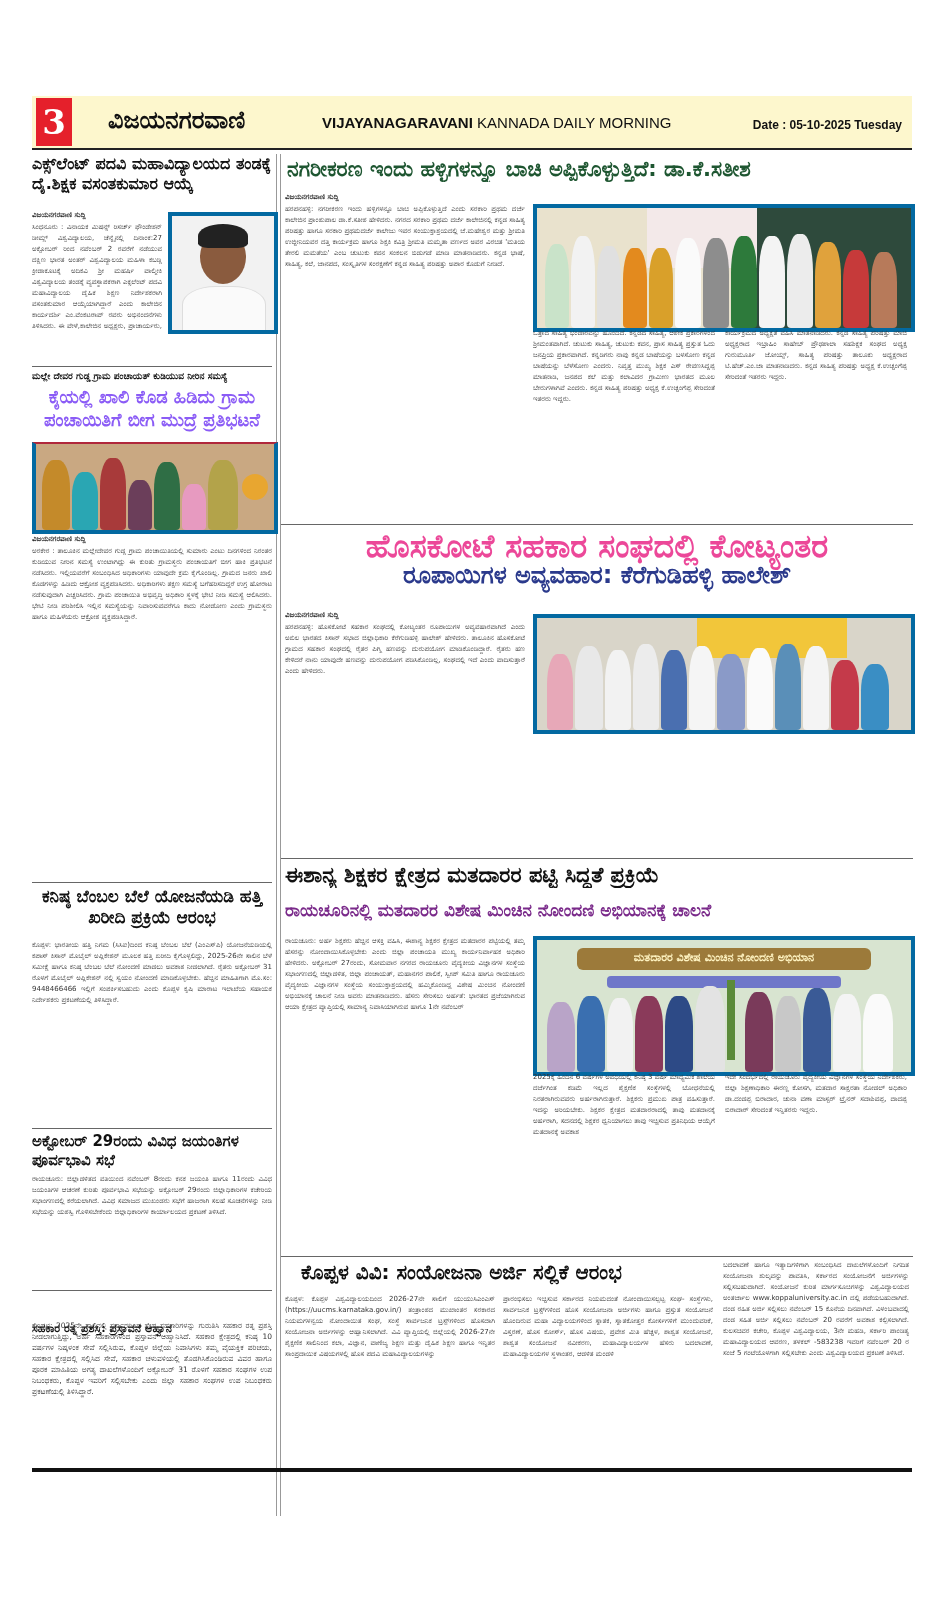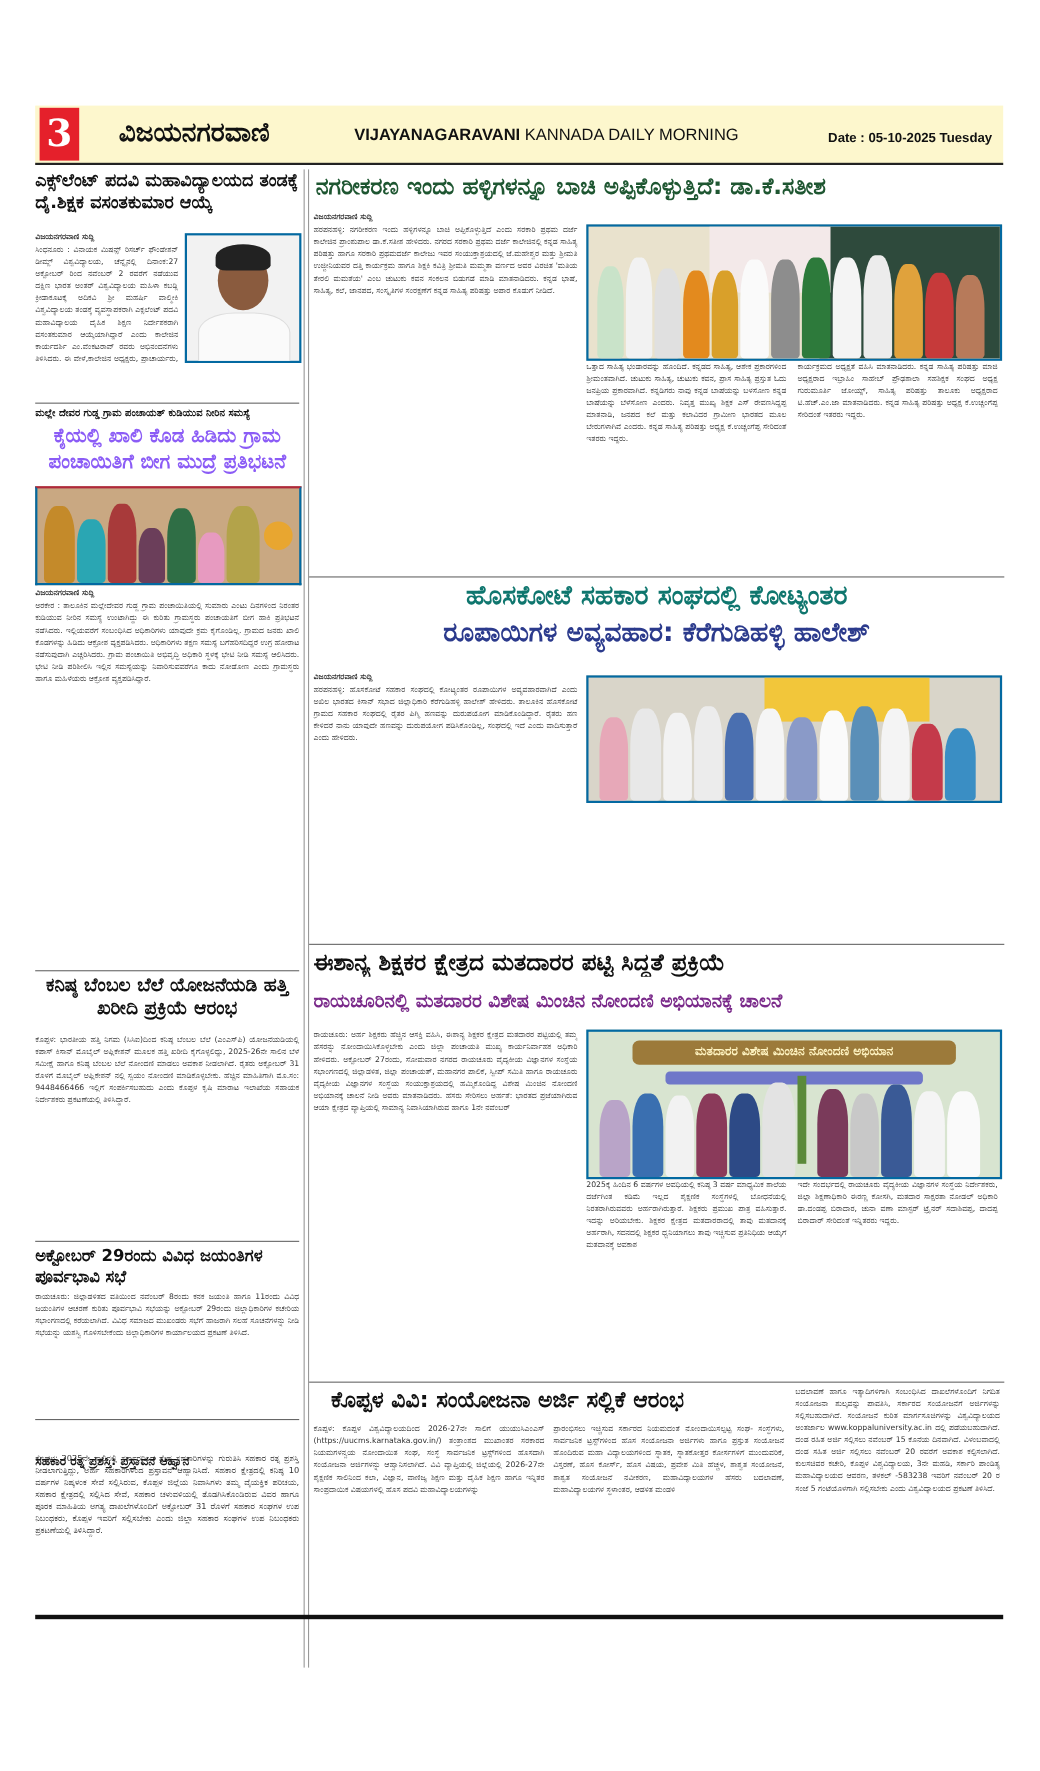--- a/index.html
+++ b/index.html
@@ -11,21 +11,21 @@
   .mast-en { position:absolute; left:290px; top:18px; font-family:"Liberation Sans", sans-serif; font-size:15px; color:#111; }
   .mast-en b { font-weight:bold; }
   .mast-date { position:absolute; right:10px; top:22px; font-family:"Liberation Sans", sans-serif; font-size:12px; color:#111; font-weight:bold; }
 
   .col-left { position:absolute; left:0; top:58px; width:240px; height:1362px; }
   .col-right { position:absolute; left:248px; top:58px; width:632px; height:1362px; border-left:1px solid #999; }
   .vrule { position:absolute; left:244px; top:58px; width:1px; height:1362px; background:#999; }
   .hrule { position:absolute; height:2px; background:#333; }
   .headline { position:absolute; font-weight:bold; line-height:1.25; }
   .body-text { position:absolute; font-size:7px; line-height:11px; color:#333; text-align:justify; overflow:hidden; }
-  .photo { position:absolute; border:2px solid #0369a1; overflow:hidden; }
+  .photo { position:absolute; border:4px solid #0369a1; overflow:hidden; }
   .person { position:absolute; bottom:0; border-radius:40% 40% 4px 4px; }
   .footer-rule { position:absolute; left:0; top:1372px; width:880px; height:4px; background:#111; }
 </style>
 </head>
 <body>
 
 <div class="page">
 
   <div class="masthead">
     <div class="page-num">3</div>
@@ -97,21 +97,21 @@
       <div class="person" style="left:250px;width:26px;height:94px;background:#ececec;"></div>
       <div class="person" style="left:278px;width:26px;height:86px;background:#e0a23c;"></div>
       <div class="person" style="left:306px;width:26px;height:78px;background:#c63a3a;"></div>
       <div class="person" style="left:334px;width:26px;height:76px;background:#b77a5a;"></div>
     </div>
     <div class="body-text" style="left:252px;top:174px;width:182px;height:192px;">ಒತ್ತಾದ ಸಾಹಿತ್ಯ ಭಂಡಾರವನ್ನು ಹೊಂದಿದೆ. ಕನ್ನಡದ ಸಾಹಿತ್ಯ, ಆಶೇಕ ಪ್ರಕಾರಗಳಿಂದ ಶ್ರೀಮಂತವಾಗಿದೆ. ಚುಟುಕು ಸಾಹಿತ್ಯ, ಚುಟುಕು ಕವನ, ಪ್ರಾಸ ಸಾಹಿತ್ಯ ಪ್ರಸ್ತುತ ಓದು ಜನಪ್ರಿಯ ಪ್ರಕಾರವಾಗಿದೆ. ಕನ್ನಡಿಗರು ನಾವು ಕನ್ನಡ ಬಾಷೆಯನ್ನು ಬಳಸೋಣ ಕನ್ನಡ ಬಾಷೆಯನ್ನು ಬೆಳೆಸೋಣ ಎಂದರು. ನಿವೃತ್ತ ಮುಖ್ಯ ಶಿಕ್ಷಕ ಎಸ್ ರೇವಣಸಿದ್ದಪ್ಪ ಮಾತನಾಡಿ, ಜನಪದ ಕಲೆ ಮತ್ತು ಕಲಾವಿದರ ಗ್ರಾಮೀಣ ಭಾರತದ ಮೂಲ ಬೇರುಗಳಾಗಿವೆ ಎಂದರು. ಕನ್ನಡ ಸಾಹಿತ್ಯ ಪರಿಷತ್ತು ಅಧ್ಯಕ್ಷ ಕೆ.ಉಚ್ಚಂಗೆಪ್ಪ ಸೇರಿದಂತೆ ಇತರರು ಇದ್ದರು.</div>
     <div class="body-text" style="left:444px;top:174px;width:182px;height:192px;">ಕಾರ್ಯಕ್ರಮದ ಅಧ್ಯಕ್ಷತೆ ವಹಿಸಿ ಮಾತನಾಡಿದರು. ಕನ್ನಡ ಸಾಹಿತ್ಯ ಪರಿಷತ್ತು ಮಾಜಿ ಅಧ್ಯಕ್ಷರಾದ ಇಬ್ರಾಹಿಂ ಸಾಹೇಬ್ ಪ್ರೌಢಶಾಲಾ ಸಹಶಿಕ್ಷಕ ಸಂಘದ ಅಧ್ಯಕ್ಷ ಗುರುಮೂರ್ತಿ ಜೋಯ್ಸ್, ಸಾಹಿತ್ಯ ಪರಿಷತ್ತು ತಾಲೂಕು ಅಧ್ಯಕ್ಷರಾದ ಟಿ.ಹೆಚ್.ಎಂ.ಜಾ ಮಾತನಾಡಿದರು. ಕನ್ನಡ ಸಾಹಿತ್ಯ ಪರಿಷತ್ತು ಅಧ್ಯಕ್ಷ ಕೆ.ಉಚ್ಚಂಗೆಪ್ಪ ಸೇರಿದಂತೆ ಇತರರು ಇದ್ದರು.</div>
 
     <div class="hrule" style="left:0;top:370px;width:632px;height:1px;background:#666;"></div>
 
-    <div class="headline" style="left:0;top:372px;width:632px;font-size:24px;color:#0f766e;text-align:center;white-space:nowrap;">ಹೊಸಕೋಟೆ ಸಹಕಾರ ಸಂಘದಲ್ಲಿ ಕೋಟ್ಯಂತರ</div>
+    <div class="headline" style="left:0;top:372px;width:632px;font-size:32px;color:#ec4899;text-align:center;white-space:nowrap;">ಹೊಸಕೋಟೆ ಸಹಕಾರ ಸಂಘದಲ್ಲಿ ಕೋಟ್ಯಂತರ</div>
     <div class="headline" style="left:0;top:406px;width:632px;font-size:24px;color:#2b3a8c;text-align:center;white-space:nowrap;">ರೂಪಾಯಿಗಳ ಅವ್ಯವಹಾರ: ಕೆರೆಗುಡಿಹಳ್ಳಿ ಹಾಲೇಶ್</div>
     <div class="body-text" style="left:4px;top:456px;width:240px;height:11px;font-weight:bold;">ವಿಜಯನಗರವಾಣಿ ಸುದ್ದಿ</div>
     <div class="body-text" style="left:4px;top:468px;width:240px;height:228px;">ಹರಪನಹಳ್ಳಿ: ಹೊಸಕೋಟೆ ಸಹಕಾರ ಸಂಘದಲ್ಲಿ ಕೋಟ್ಯಂತರ ರೂಪಾಯಿಗಳ ಅವ್ಯವಹಾರವಾಗಿದೆ ಎಂದು ಅಖಿಲ ಭಾರತದ ಕಿಸಾನ್ ಸಭಾದ ಜಿಲ್ಲಾಧಿಕಾರಿ ಕೆರೆಗುಡಿಹಳ್ಳಿ ಹಾಲೇಶ್ ಹೇಳಿದರು. ತಾಲೂಕಿನ ಹೊಸಕೋಟೆ ಗ್ರಾಮದ ಸಹಕಾರ ಸಂಘದಲ್ಲಿ ರೈತರ ಪಿಗ್ಮಿ ಹಣವನ್ನು ದುರುಪಯೋಗ ಮಾಡಿಕೊಂಡಿದ್ದಾರೆ. ರೈತರು ಹಣ ಕೇಳಿದರೆ ನಾನು ಯಾವುದೇ ಹಣವನ್ನು ದುರುಪಯೋಗ ಪಡಿಸಿಕೊಂಡಿಲ್ಲ, ಸಂಘದಲ್ಲಿ ಇದೆ ಎಂದು ವಾದಿಸುತ್ತಾರೆ ಎಂದು ಹೇಳಿದರು.</div>
     <div class="photo" style="left:252px;top:460px;width:374px;height:112px;background:#d9d5c9;">
       <div style="position:absolute;left:160px;top:0;width:150px;height:40px;background:#f2c63a;"></div>
       <div class="person" style="left:10px;width:26px;height:76px;background:#e7a8b8;"></div>
       <div class="person" style="left:38px;width:28px;height:84px;background:#e8e8e8;"></div>
       <div class="person" style="left:68px;width:26px;height:80px;background:#f2f2f2;"></div>
       <div class="person" style="left:96px;width:26px;height:86px;background:#ececec;"></div>
       <div class="person" style="left:124px;width:26px;height:80px;background:#4a6fb0;"></div>

